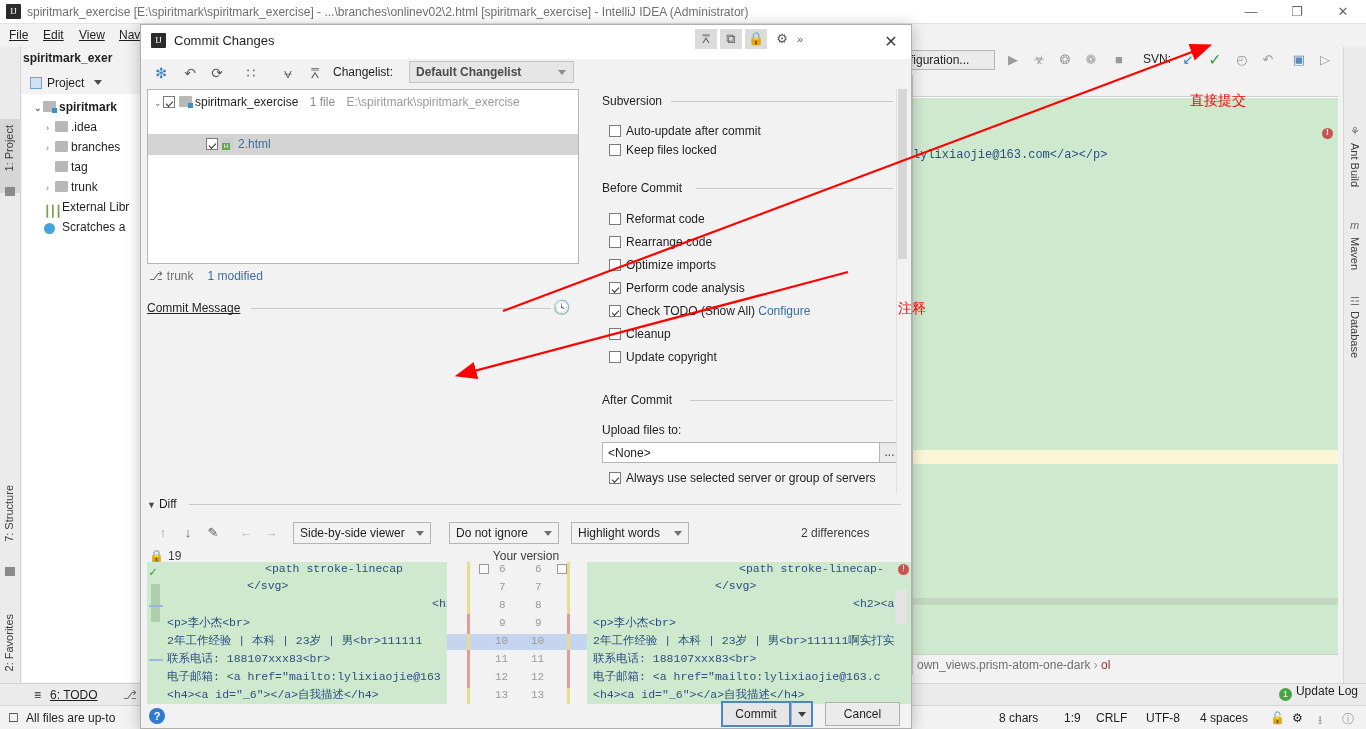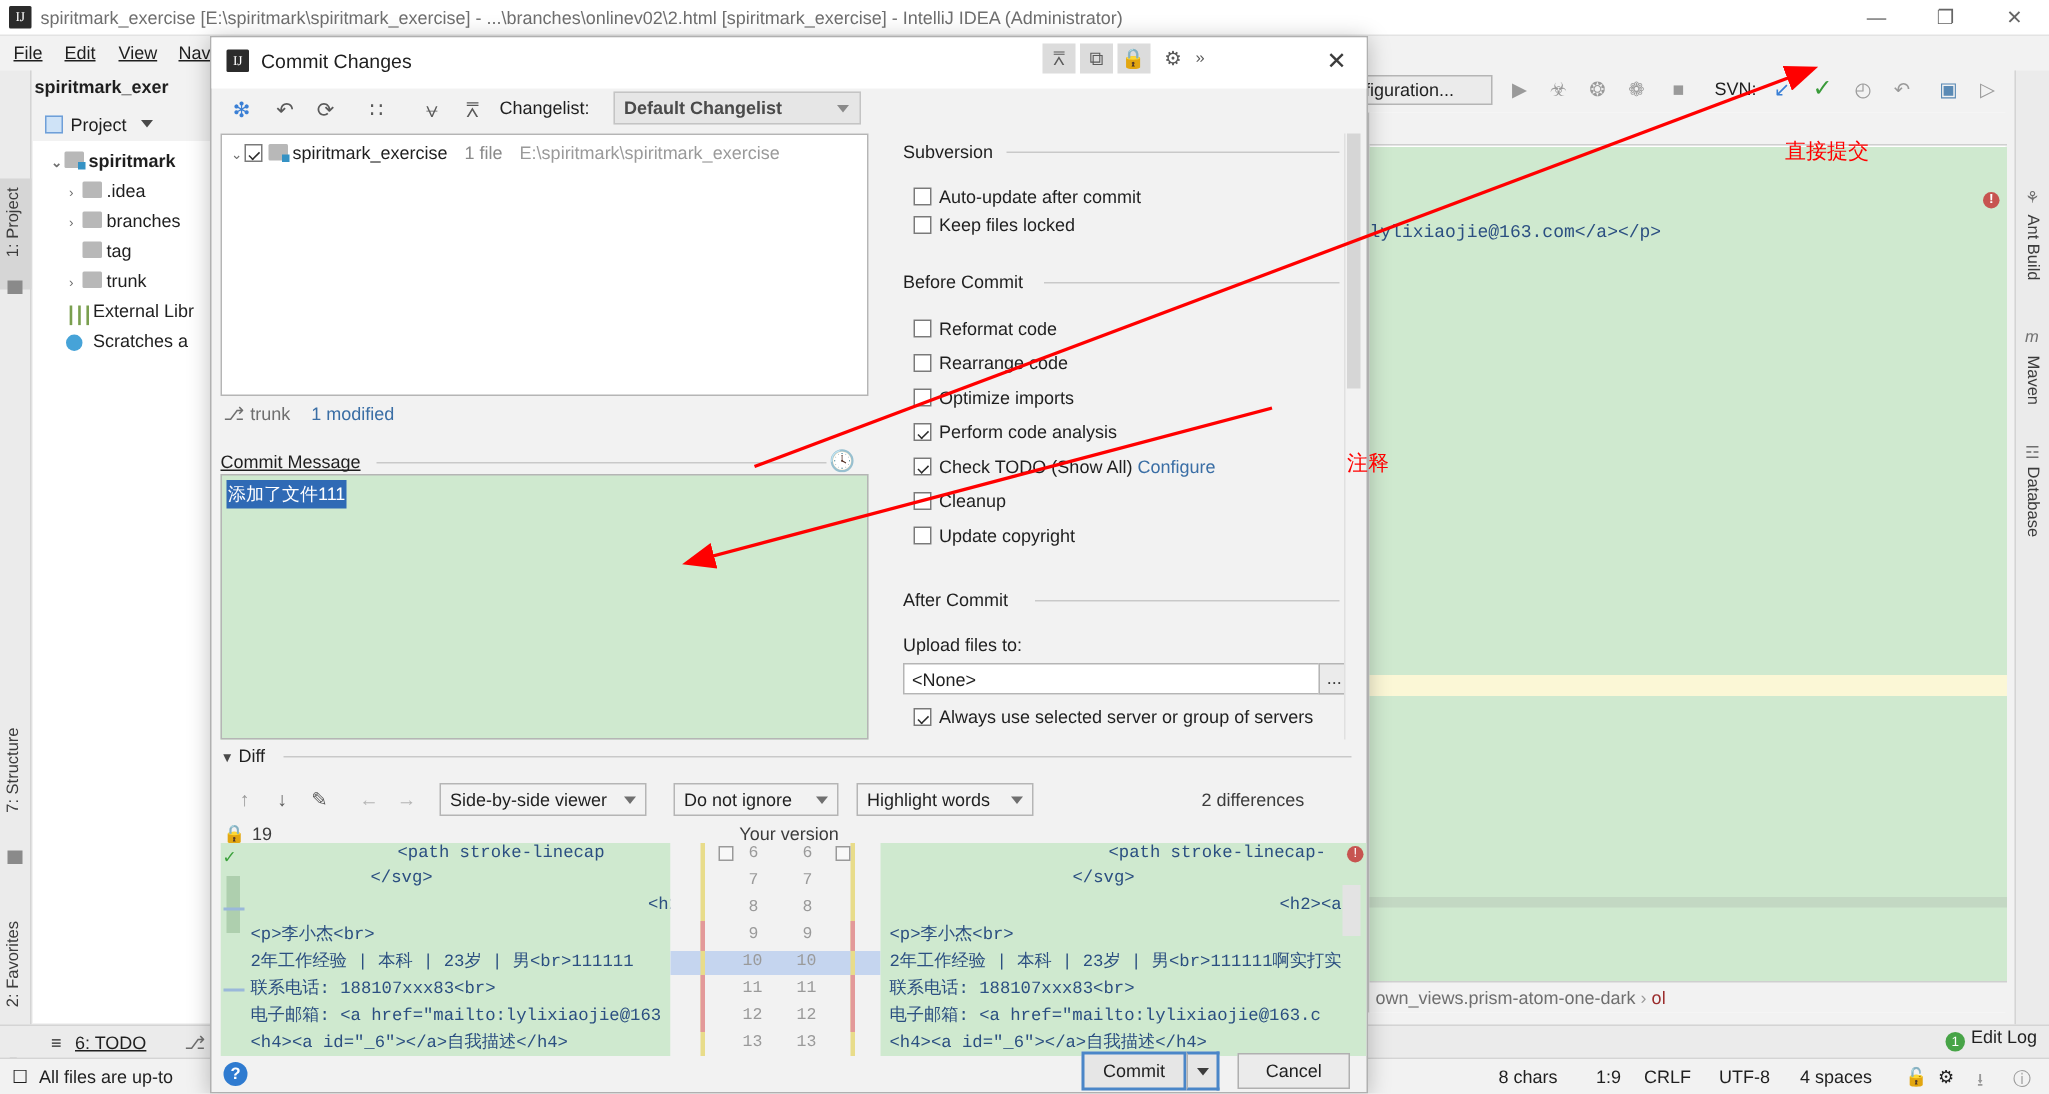--- a/index.html
+++ b/index.html
@@ -269,21 +269,21 @@
     <div class="si" style="left:26px;">All files are up-to</div>
     <div class="si" style="left:999px;">8 chars</div>
     <div class="si" style="left:1064px;">1:9</div>
     <div class="si" style="left:1096px;">CRLF</div>
     <div class="si" style="left:1146px;">UTF-8</div>
     <div class="si" style="left:1200px;">4 spaces</div>
     <div class="si" style="left:1270px;">🔓</div>
     <div class="si" style="left:1292px;">⚙</div>
     <div class="si" style="left:1318px;color:#9a9a9a;">⭳</div>
     <div class="si" style="left:1342px;color:#9a9a9a;">ⓘ</div>
-    <div id="eventlog"><span class="dot">1</span><span>Edit Log</span></div>
+    <div id="eventlog"><span class="dot">1</span><span>Update Log</span></div>
 
   </div>
 </div>
 
 <div id="dialog">
 
   <div id="dlg-title">
     <div class="ij-logo">IJ</div>
     <div class="t">Commit Changes</div>
     <div id="dlg-close">✕</div>
@@ -302,32 +302,32 @@
     <div class="v">Default Changelist</div>
     <div class="c"></div>
   </div>
 
   <div id="filetree">
     <div class="ft-row" style="top:2px; padding-left:6px;">
       <span class="tw-arrow">⌄</span><span class="cb on"></span><span class="folder mod"></span><span>spiritmark_exercise</span>
       <span class="ft-cnt" style="margin-left:8px">1 file</span>
       <span class="ft-path" style="margin-left:8px">E:\spiritmark\spiritmark_exercise</span>
     </div>
+    <div class="ft-row sel" style="top:44px; padding-left:58px;">
+      <span class="cb on"></span><span class="htmlico"></span><span class="ft-file">2.html</span>
+    </div>
   </div>
 
   <div id="branchrow">
     <span class="bicon">⎇</span><span class="bname">trunk</span><span class="bmod">1 modified</span>
   </div>
 
   <div id="cm-label"><span class="ul1" style="text-decoration-skip-ink:none">Commit Message</span></div>
   <div id="cm-line"></div>
   <div id="cm-clock">🕓</div>
-  <div id="cm-box">
-    <div id="cm-text">添加了文件111</div>
-  </div>
 
   <div class="legend" style="left:461px; top:69px;">Subversion</div>
   <div class="legline" style="left:530px; top:76px; width:222px;"></div>
 
   <div class="opt" style="left:468px; top:98px;"><span class="cb"></span><span>Auto-update after commit</span></div>
   <div class="opt" style="left:468px; top:117px;"><span class="cb"></span><span>Keep files locked</span></div>
 
   <div class="legend" style="left:461px; top:156px;">Before Commit</div>
   <div class="legline" style="left:555px; top:163px; width:197px;"></div>
 

